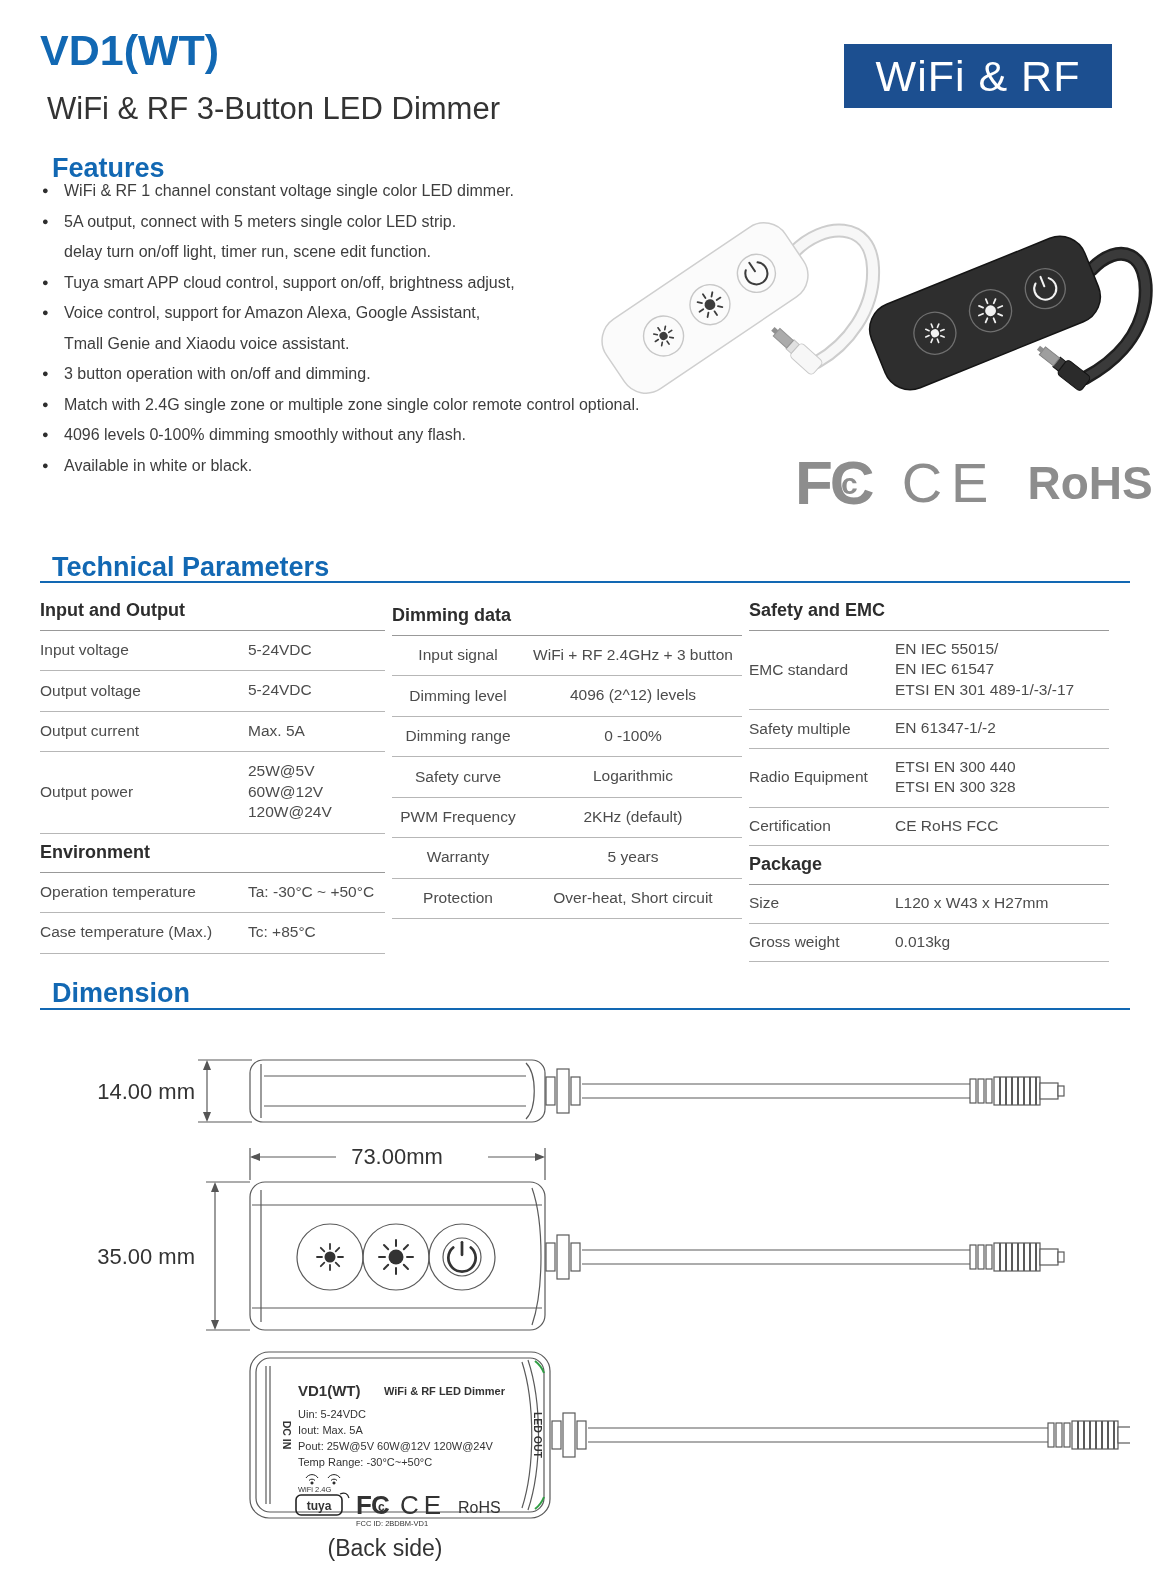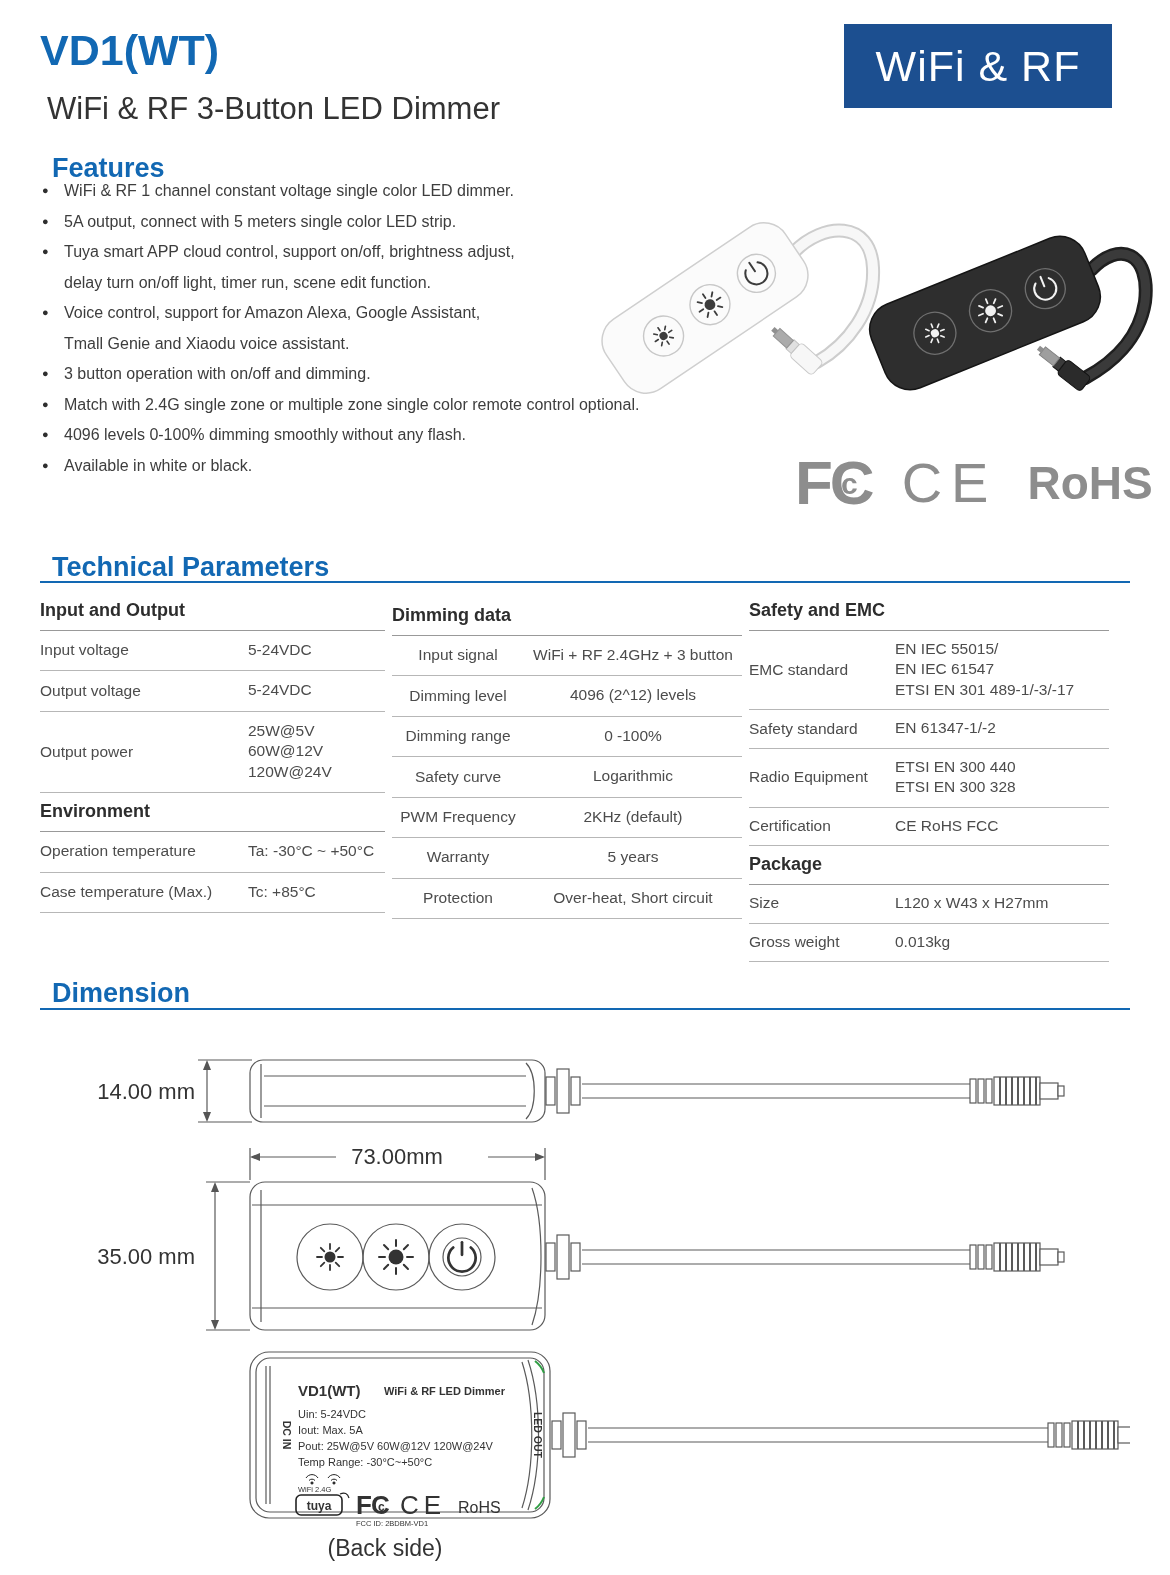--- a/index.html
+++ b/index.html
@@ -1,21 +1,21 @@
 <!DOCTYPE html>
 <html><head>
 <meta charset="utf-8">
 <style>
   html,body{margin:0;padding:0;background:#fff;}
   .page{position:relative;width:1170px;height:1575px;background:#fff;overflow:hidden;
         font-family:"Liberation Sans",sans-serif;color:#3d3d3d;}
   
   .prod-code{position:absolute;left:40px;top:26px;margin:0;font-size:43px;font-weight:600;color:#1268b3;}
   .prod-title{position:absolute;left:40px;top:84px;margin:7px;font-size:31px;font-weight:500;color:#333;}
-  .badge{position:absolute;left:844px;top:24px;width:268px;height:84px;background:#1c4f90;color:#fff;
+  .badge{position:absolute;left:844px;top:44px;width:268px;height:64px;background:#1c4f90;color:#fff;
          font-size:43px;display:flex;align-items:center;justify-content:center;letter-spacing:1px;}
   
   .sec-h{position:absolute;left:40px;margin:12px;font-size:27px;font-weight:600;color:#1268b3;}
   .blue-rule{position:absolute;left:40px;width:1090px;height:2px;background:#1268b3;}
   
   .features-list{position:absolute;left:42px;top:182px;width:740px;font-size:16px;color:#3d3d3d;}
   .feat-line{margin-bottom:12.5px;white-space:nowrap;}
   .feat-line::before{content:"●";display:inline-block;width:22px;font-size:11px;vertical-align:2px;color:#2e2e2e;}
   .feat-line.cont::before{content:"";}
   
@@ -47,22 +47,22 @@
 <div class="page">
 
   <h1 class="prod-code">VD1(WT)</h1>
   <h2 class="prod-title">WiFi &amp; RF 3-Button LED Dimmer</h2>
   <div class="badge">WiFi &amp; RF</div>
 
   <h3 class="sec-h" style="top:141px;">Features</h3>
   <div class="features-list" id="features-list">
       <div class="feat-line">WiFi &amp; RF 1 channel constant voltage single color LED dimmer.</div>
       <div class="feat-line">5A output, connect with 5 meters single color LED strip.</div>
+      <div class="feat-line cont">delay turn on/off light, timer run, scene edit function.</div>
       <div class="feat-line">Tuya smart APP cloud control, support on/off,  brightness adjust,</div>
-      <div class="feat-line cont">delay turn on/off light, timer run, scene edit function.</div>
       <div class="feat-line">Voice control, support for Amazon Alexa, Google Assistant,</div>
       <div class="feat-line cont">Tmall Genie and Xiaodu voice assistant.</div>
       <div class="feat-line">3 button operation with on/off and dimming.</div>
       <div class="feat-line">Match with 2.4G single zone or multiple zone single color remote control optional.</div>
       <div class="feat-line">4096 levels 0-100% dimming smoothly without any flash.</div>
       <div class="feat-line">Available in white or black.</div>
     </div>
 
   <svg class="photos" viewBox="0 0 600 200">
     <defs>
@@ -152,20 +152,24 @@
         <div class="gtitle">Input and Output</div>
         <div class="trow">
           <div class="lab">Input voltage</div>
           <div class="val">5-24VDC</div>
         </div>
         <div class="trow">
           <div class="lab">Output voltage</div>
           <div class="val">5-24VDC</div>
         </div>
         <div class="trow">
+          <div class="lab">Output current</div>
+          <div class="val">Max. 5A</div>
+        </div>
+        <div class="trow">
           <div class="lab">Output power</div>
           <div class="val">25W@5V
 60W@12V
 120W@24V</div>
         </div>
         <div class="gtitle">Environment</div>
         <div class="trow">
           <div class="lab">Operation temperature</div>
           <div class="val">Ta: -30°C ~ +50°C</div>
         </div>
@@ -207,21 +211,21 @@
       </div>
       <div class="tcol c2">
         <div class="gtitle">Safety and EMC</div>
         <div class="trow">
           <div class="lab">EMC standard</div>
           <div class="val">EN IEC 55015/
 EN IEC 61547
 ETSI EN 301 489-1/-3/-17</div>
         </div>
         <div class="trow">
-          <div class="lab">Safety standard</div>
+          <div class="lab">Safety multiple</div>
           <div class="val">EN 61347-1/-2</div>
         </div>
         <div class="trow">
           <div class="lab">Radio Equipment</div>
           <div class="val">ETSI EN 300 440
 ETSI EN 300 328</div>
         </div>
         <div class="trow">
           <div class="lab">Certification</div>
           <div class="val">CE RoHS FCC</div>

